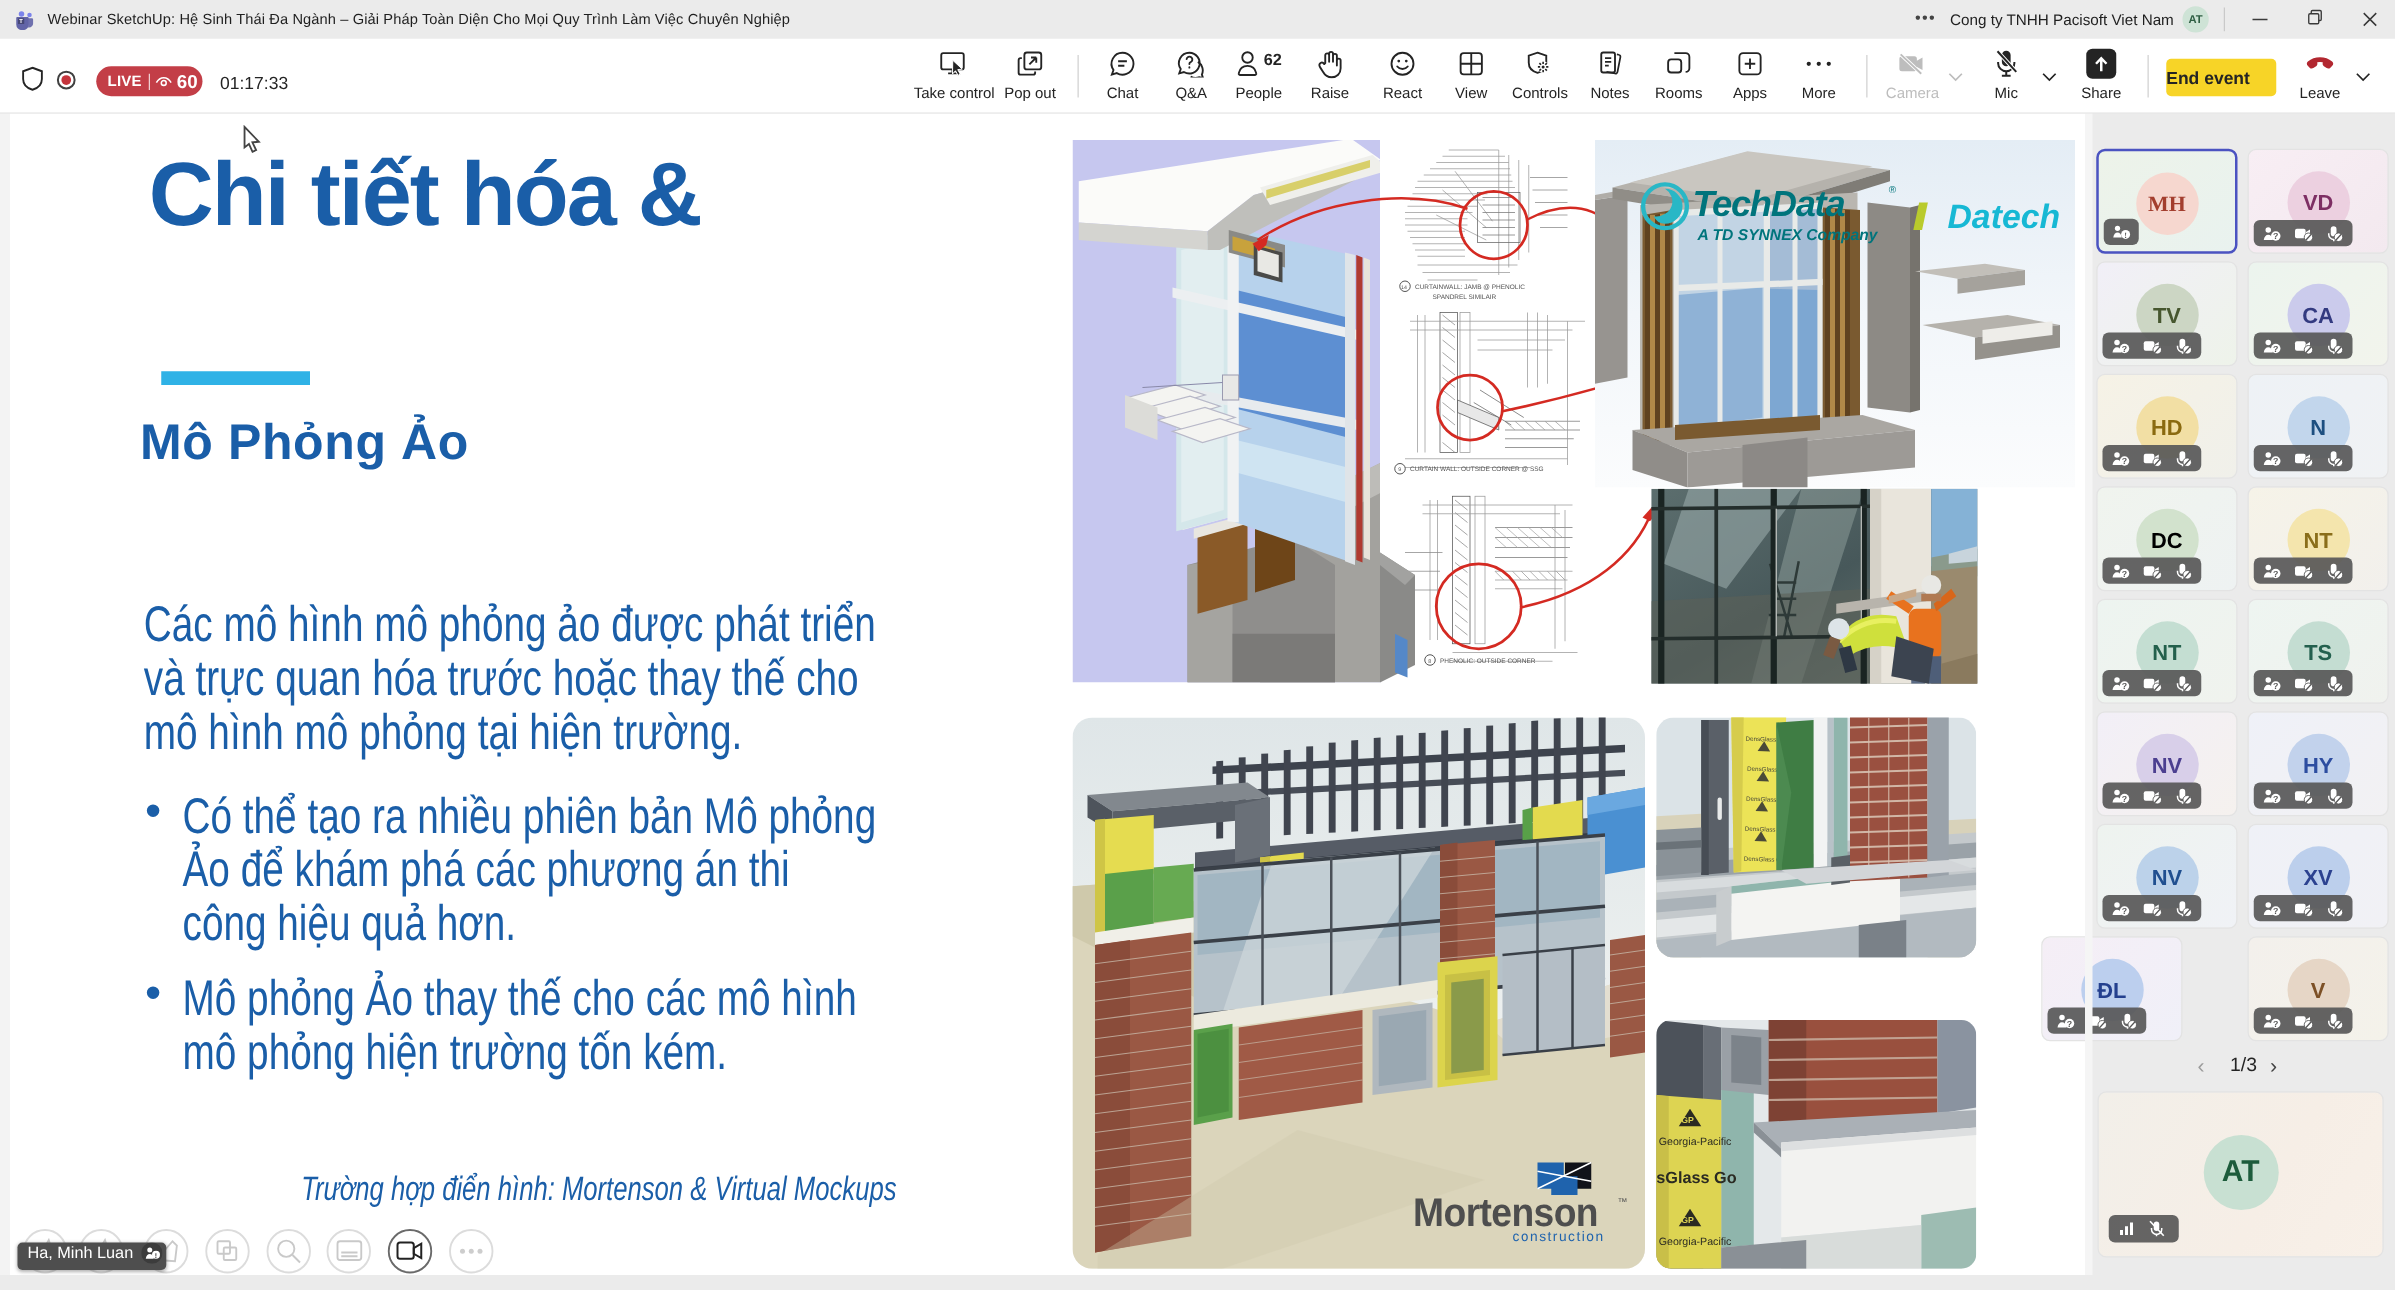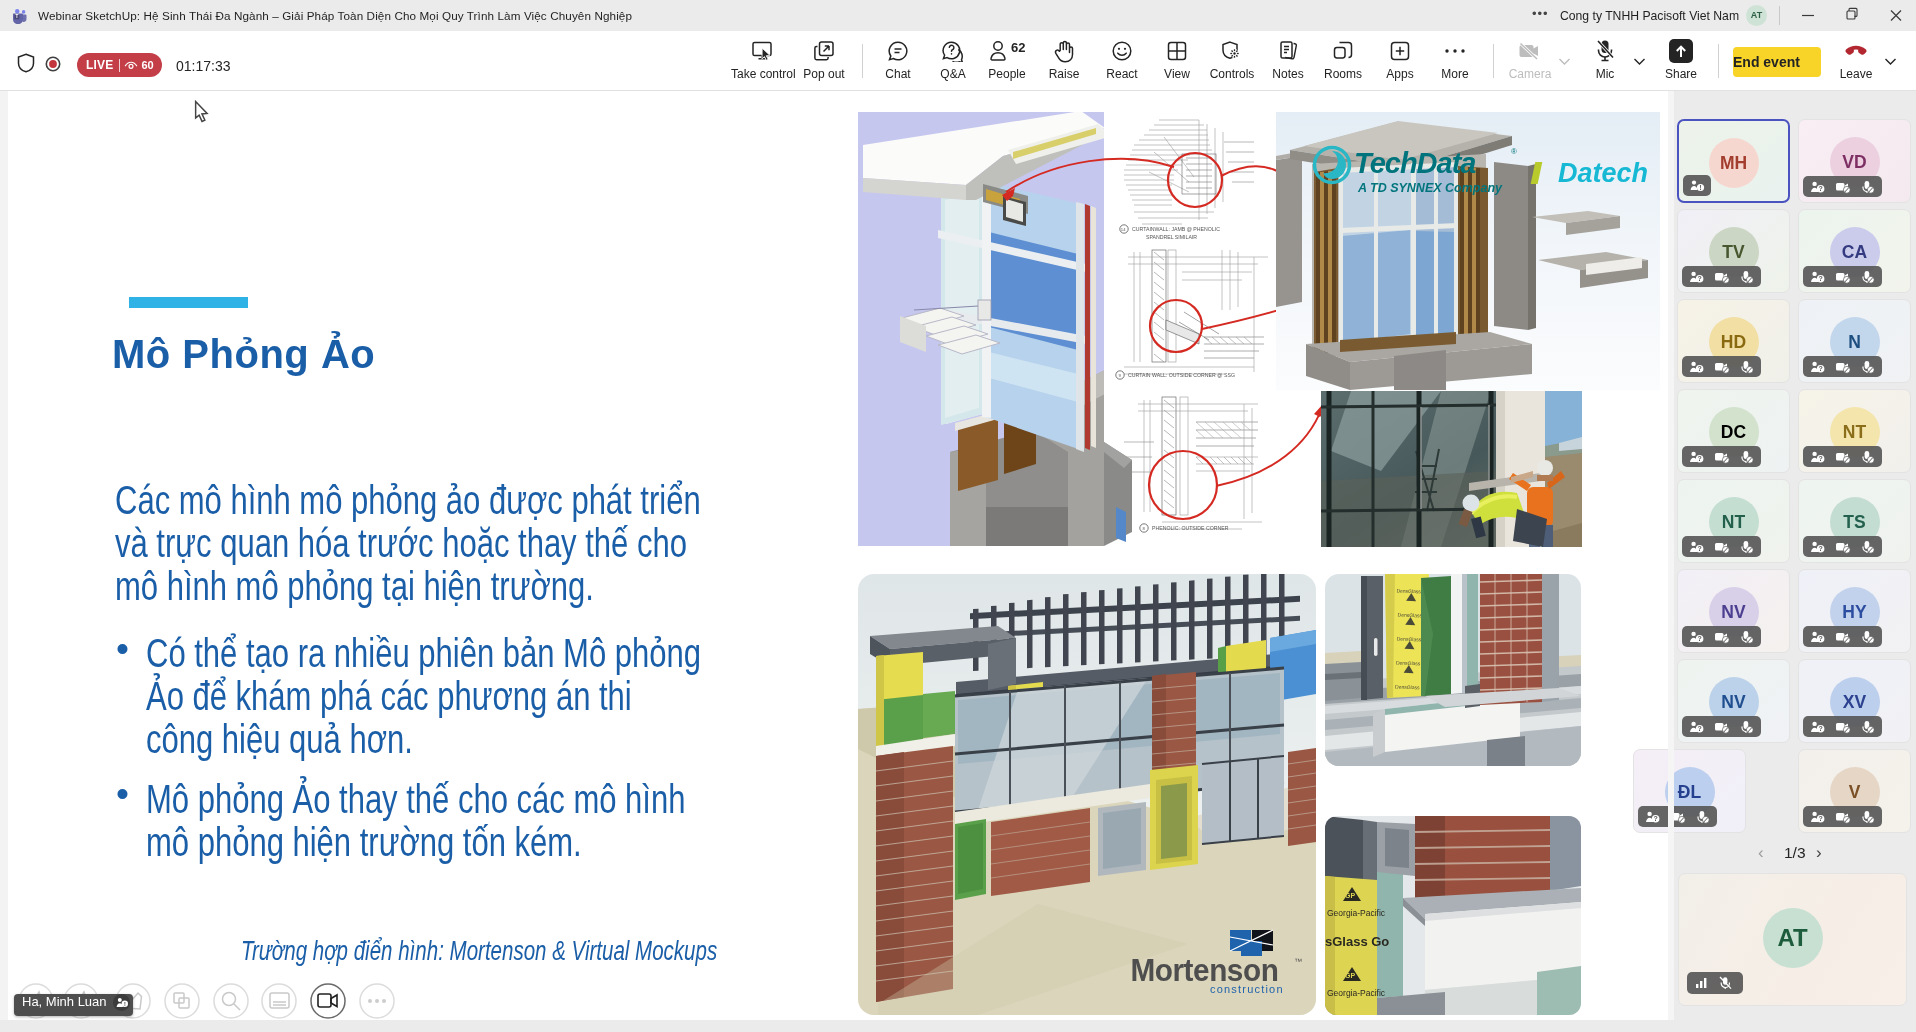--- a/index.html
+++ b/index.html
@@ -64,21 +64,21 @@
         <circle cx="8" cy="8" r="6.7" fill="none" stroke="#404040" stroke-width="1.6"></circle>
         <circle cx="8" cy="8" r="3.9" fill="#c4343c"></circle>
       </svg>
     <div class="abs" style="left:77px;top:22px;width:85px;height:24px;background:#c33e47;border-radius:12px;color:#fff;display:flex;align-items:center">
       <span style="font-size:12px;font-weight:bold;margin-left:9px;letter-spacing:.2px">LIVE</span>
       <span style="width:1px;height:13px;background:rgba(255,255,255,.75);margin-left:6px"></span>
       <svg style="margin-left:4px" width="14" height="11" viewBox="0 0 15 11">
           <path d="M1.2 6.2C2.8 3.4 5 2 7.5 2s4.7 1.4 6.3 4.2" fill="none" stroke="#fff" stroke-width="1.3"></path>
           <circle cx="7.5" cy="6.4" r="2.1" fill="none" stroke="#fff" stroke-width="1.3"></circle>
         </svg>
-      <span style="font-size:11px;font-weight:bold;margin-left:3px">60</span>
+      <span style="font-size:15px;font-weight:bold;margin-left:3px">60</span>
     </div>
     <div class="abs" style="left:176px;top:27px;font-size:14px;color:#242424">01:17:33</div>
 
     <div class="tbtn" style="left:731px">
         <div class="ic">
           <svg width="24" height="22" viewBox="0 0 24 22">
             <rect x="3" y="2.5" width="18" height="13" rx="1.6" fill="none" stroke="#242424" stroke-width="1.5"></rect>
             <path d="M12 15.5v3.2M8.5 18.7h7" stroke="#242424" stroke-width="1.5"></path>
             <path d="M12.2 8.2l7.6 7.1-3.6.4 2 3.6-1.8 1-2-3.7-2.4 2.6z" fill="#242424" stroke="#fff" stroke-width="0.8"></path>
           </svg>
@@ -254,21 +254,21 @@
       </div>
     <svg class="abs" style="left:1884px;top:26px" width="13" height="9" viewBox="0 0 13 9">
         <path d="M1.5 2 6.5 7l5-5" fill="none" stroke="#242424" stroke-width="1.4"></path>
       </svg>
   </div>
   <div id="slide"></div>
 
   <svg class="abs" style="left:194px;top:100px" width="18" height="26" viewBox="0 0 22 30">
       <path d="M2 1l14 14.5-6.3.6 3.6 7.6-3.5 1.6-3.5-7.7L2 21z" fill="#fff" stroke="#444" stroke-width="1.8"></path>
     </svg>
-  <div class="abs blue" style="left:119px;top:118px;font-size:72px;font-weight:bold;line-height:76px;white-space:nowrap"><br></div>
+  <div class="abs blue" style="left:119px;top:118px;font-size:72px;font-weight:bold;line-height:76px;white-space:nowrap"><span style="letter-spacing:-1.6px">Chi tiết hóa &amp;</span><br></div>
   <div class="abs" style="left:129px;top:297px;width:119px;height:11px;background:#2fb2e6"></div>
   <div class="abs blue" style="left:112px;top:332px;font-size:40px;font-weight:bold;letter-spacing:0.5px">Mô Phỏng Ảo</div>
   <div class="abs blue" style="left:115px;top:479px;font-size:40px;line-height:43px;transform:scaleX(0.775);transform-origin:0 0;white-space:nowrap">Các mô hình mô phỏng ảo được phát triển<br>và trực quan hóa trước hoặc thay thế cho<br>mô hình mô phỏng tại hiện trường.</div>
   <div class="abs blue" style="left:146px;top:632px;font-size:40px;line-height:43px;transform:scaleX(0.775);transform-origin:0 0;white-space:nowrap">Có thể tạo ra nhiều phiên bản Mô phỏng<br>Ảo để khám phá các phương án thi<br>công hiệu quả hơn.</div>
   <div class="abs blue" style="left:116px;top:628px;font-size:37px">•</div>
   <div class="abs blue" style="left:146px;top:778px;font-size:40px;line-height:43px;transform:scaleX(0.775);transform-origin:0 0;white-space:nowrap">Mô phỏng Ảo thay thế cho các mô hình<br>mô phỏng hiện trường tốn kém.</div>
   <div class="abs blue" style="left:116px;top:773px;font-size:37px">•</div>
   <div class="abs blue" style="left:241px;top:936px;font-size:27px;font-style:italic;transform:scaleX(0.76);transform-origin:0 0;white-space:nowrap">Trường hợp điển hình: Mortenson &amp; Virtual Mockups</div>
 
   <svg class="abs" style="left:858px;top:112px" width="247" height="434" viewBox="0 0 247 434">
@@ -892,21 +892,21 @@
     <span style="color:#fff;font-size:13px;">Ha, Minh Luan</span>
     <svg style="margin-left:6px" width="17" height="17" viewBox="0 0 17 17">
         <circle cx="8.5" cy="8.5" r="8.5" fill="#3c3c3c"></circle>
         <circle cx="6.8" cy="6" r="2" fill="#fff"></circle>
         <path d="M3.6 13c.3-2.4 1.6-3.8 3.2-3.8s2.9 1.4 3.2 3.8z" fill="#fff"></path>
         <circle cx="11.8" cy="9.8" r="3.2" fill="#fff"></circle>
         <text x="11.8" y="12" font-size="5.5" fill="#333" text-anchor="middle" font-weight="bold">!</text>
       </svg>
   </div>
   <div id="sidebar"></div>
-<div class="tile" style="left:1677px;top:119px;background:linear-gradient(135deg,#edf3e9,#e9f2ef);border:2.5px solid #4b53c1;">
+<div class="tile" style="left:1677px;top:119px;background:linear-gradient(135deg,#edf3e9,#e9f2ef);border:2.5px solid #4b53c1;font-family:Liberation Serif, serif;">
   <div class="avatar" style="left:50%;top:17px;margin-left:-25px;width:50px;height:50px;background:#f6d7cf;color:#a33e2e;font-size:17.5px">MH</div>
   <div class="pill" style="left:4px;bottom:5px;width:28px;height:21px">
         <svg width="17" height="13" viewBox="0 0 17 13">
           <circle cx="5" cy="3.6" r="2.1" fill="#fff"></circle>
           <path d="M1.6 11c.3-2.5 1.7-4 3.4-4s3.1 1.5 3.4 4z" fill="#fff"></path>
           <circle cx="11.5" cy="8.5" r="3.6" fill="#fff"></circle>
           <text x="11.5" y="11" font-size="6.5" fill="#555" text-anchor="middle" font-weight="bold">!</text>
         </svg>
       </div>
 </div>

